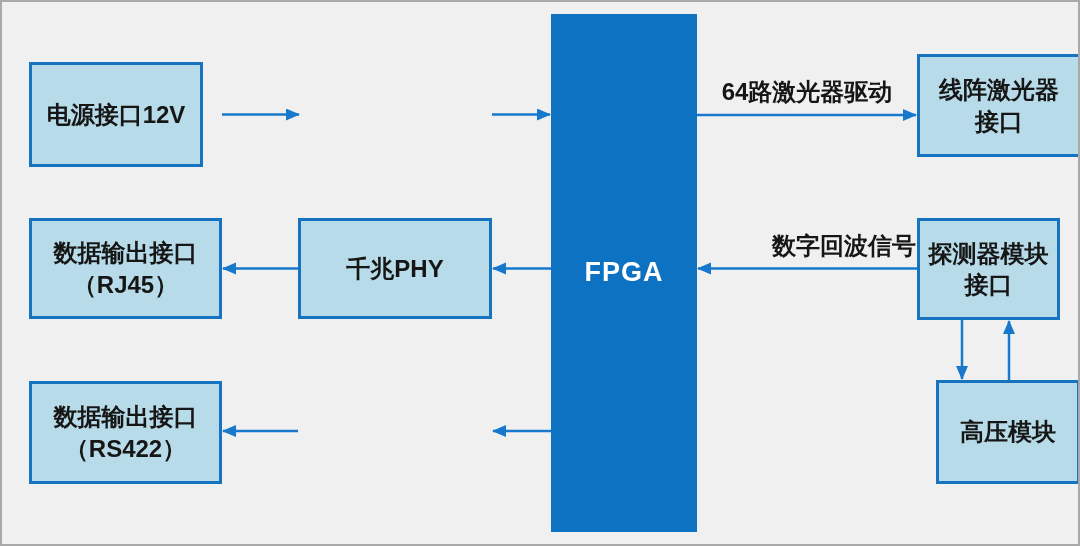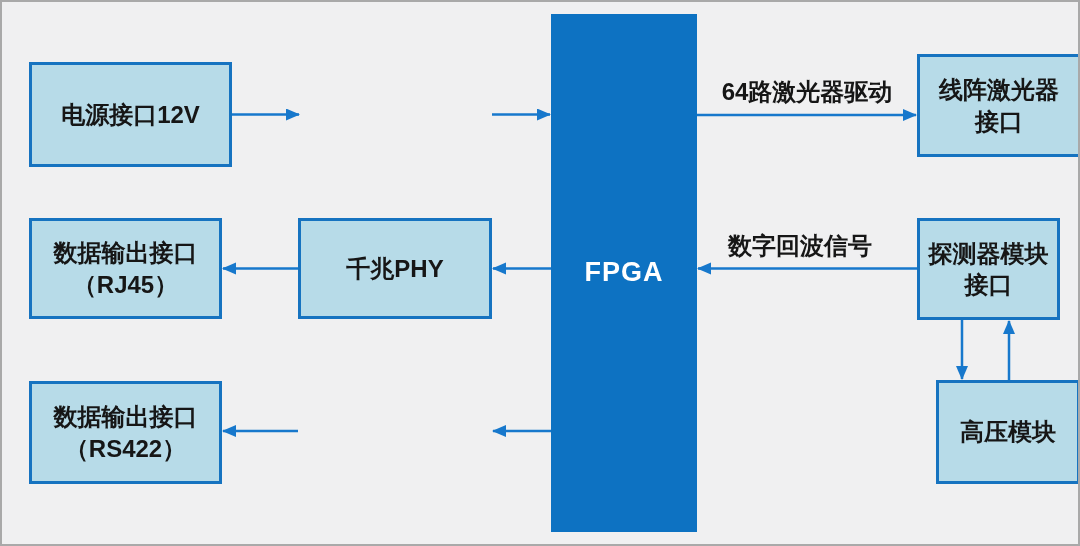--- a/index.html
+++ b/index.html
@@ -37,21 +37,21 @@
     box-sizing: border-box;
     background: var(--box-fill, #b7dbe8);
     border: 3px solid var(--box-border, #1673c0);
     font-weight: bold;
     font-size: 24px;
     color: var(--text, #161616);
     text-align: center;
     white-space: pre-line;
     line-height: 1.3;
   }
-  #n-power-input { left: 27px;  top: 60px;  width: 203px; height: 105px; }
+  #n-power-input { left: 27px;  top: 60px;  width: 174px; height: 105px; }
   #n-power-conv  { left: 296px; top: 60px;  width: 194px; height: 105px; }
   #n-rj45        { left: 27px;  top: 216px; width: 193px; height: 101px; }
   #n-phy         { left: 296px; top: 216px; width: 194px; height: 101px; }
   #n-rs422       { left: 27px;  top: 379px; width: 193px; height: 103px; }
   #n-422         { left: 296px; top: 379px; width: 194px; height: 103px; }
   #n-laser       { left: 915px; top: 52px;  width: 164px; height: 103px; }
   #n-detector    { left: 915px; top: 216px; width: 143px; height: 102px; }
   #n-hv          { left: 914px; top: 378px; width: 144px; height: 104px; margin-left: 20px; }
   #n-fpga {
     left: 549px; top: 12px; width: 146px; height: 518px;
@@ -63,21 +63,21 @@
   }
   .edge-label {
     position: absolute;
     text-align: center;
     font-weight: bold;
     font-size: 24px;
     color: var(--text, #161616);
     white-space: nowrap;
   }
   #lbl-laser { left: 695px; top: 74px;  width: 220px; }
-  #lbl-echo  { left: 689px; top: 228px; width: 218px; }
+  #lbl-echo  { left: 733px; top: 228px; width: 218px; }
 </style>
 </head>
 <body>
 
 <div class="frame">
 
   <svg class="edges" viewBox="0 0 1080 546">
     <defs>
       <marker id="ah" markerUnits="userSpaceOnUse" markerWidth="15" markerHeight="13" refX="13" refY="6" orient="auto">
         <path d="M0,0 L14,6 L0,12 Z"></path>

